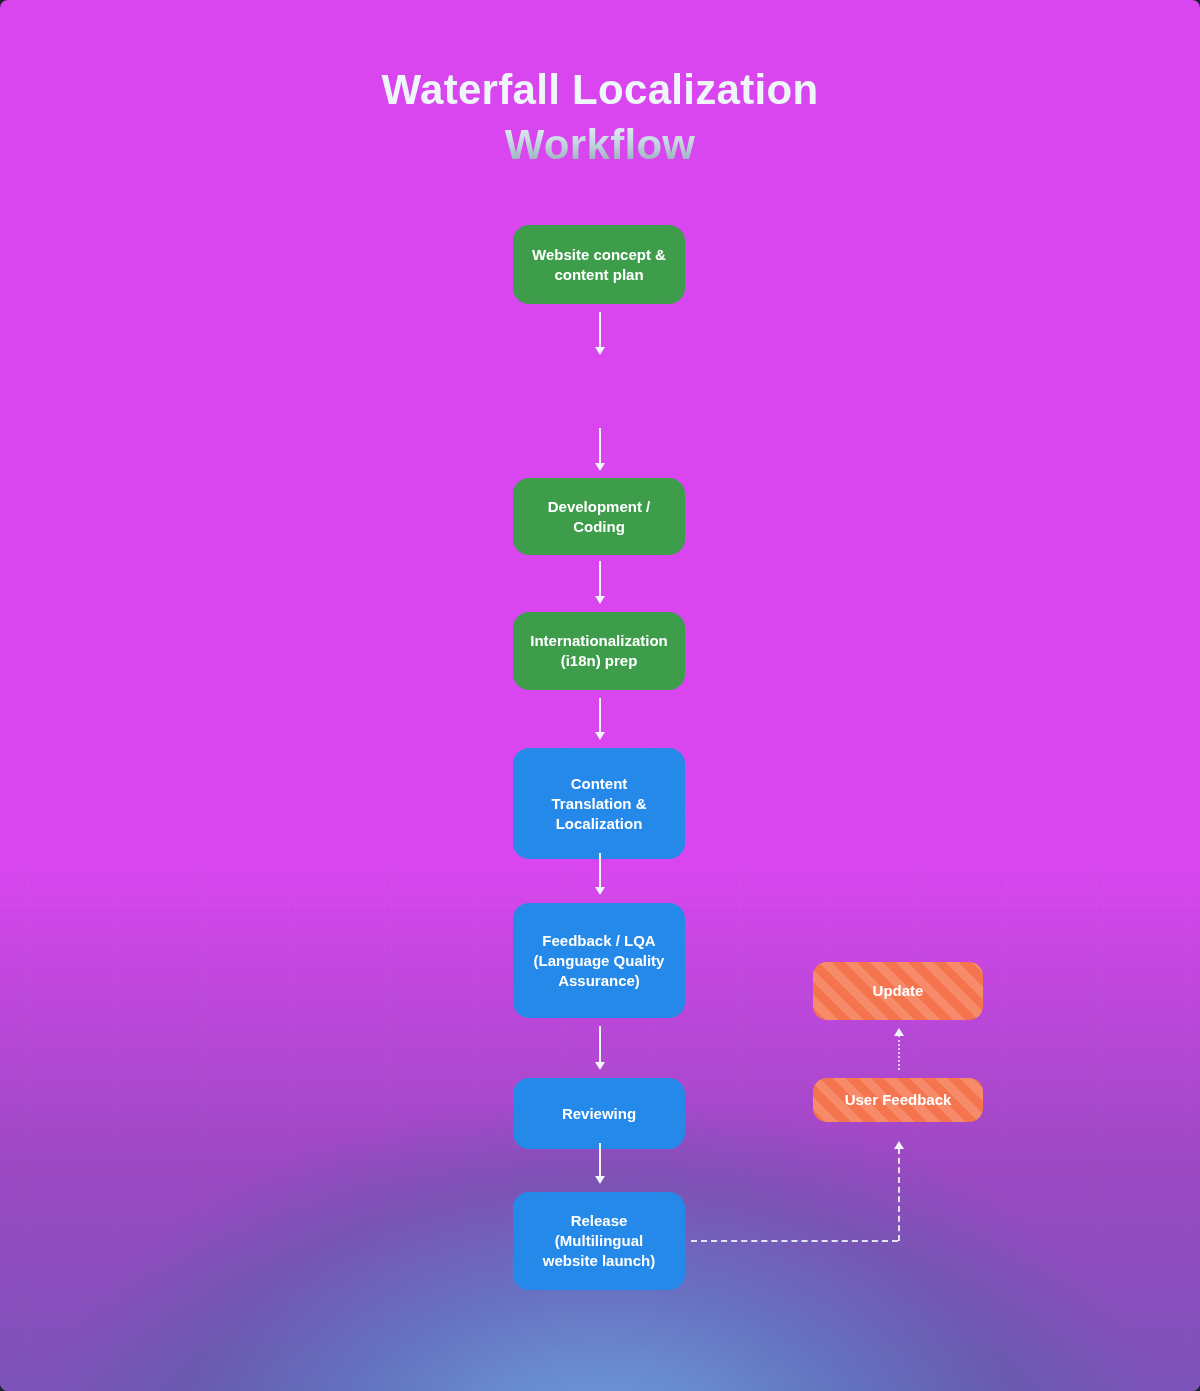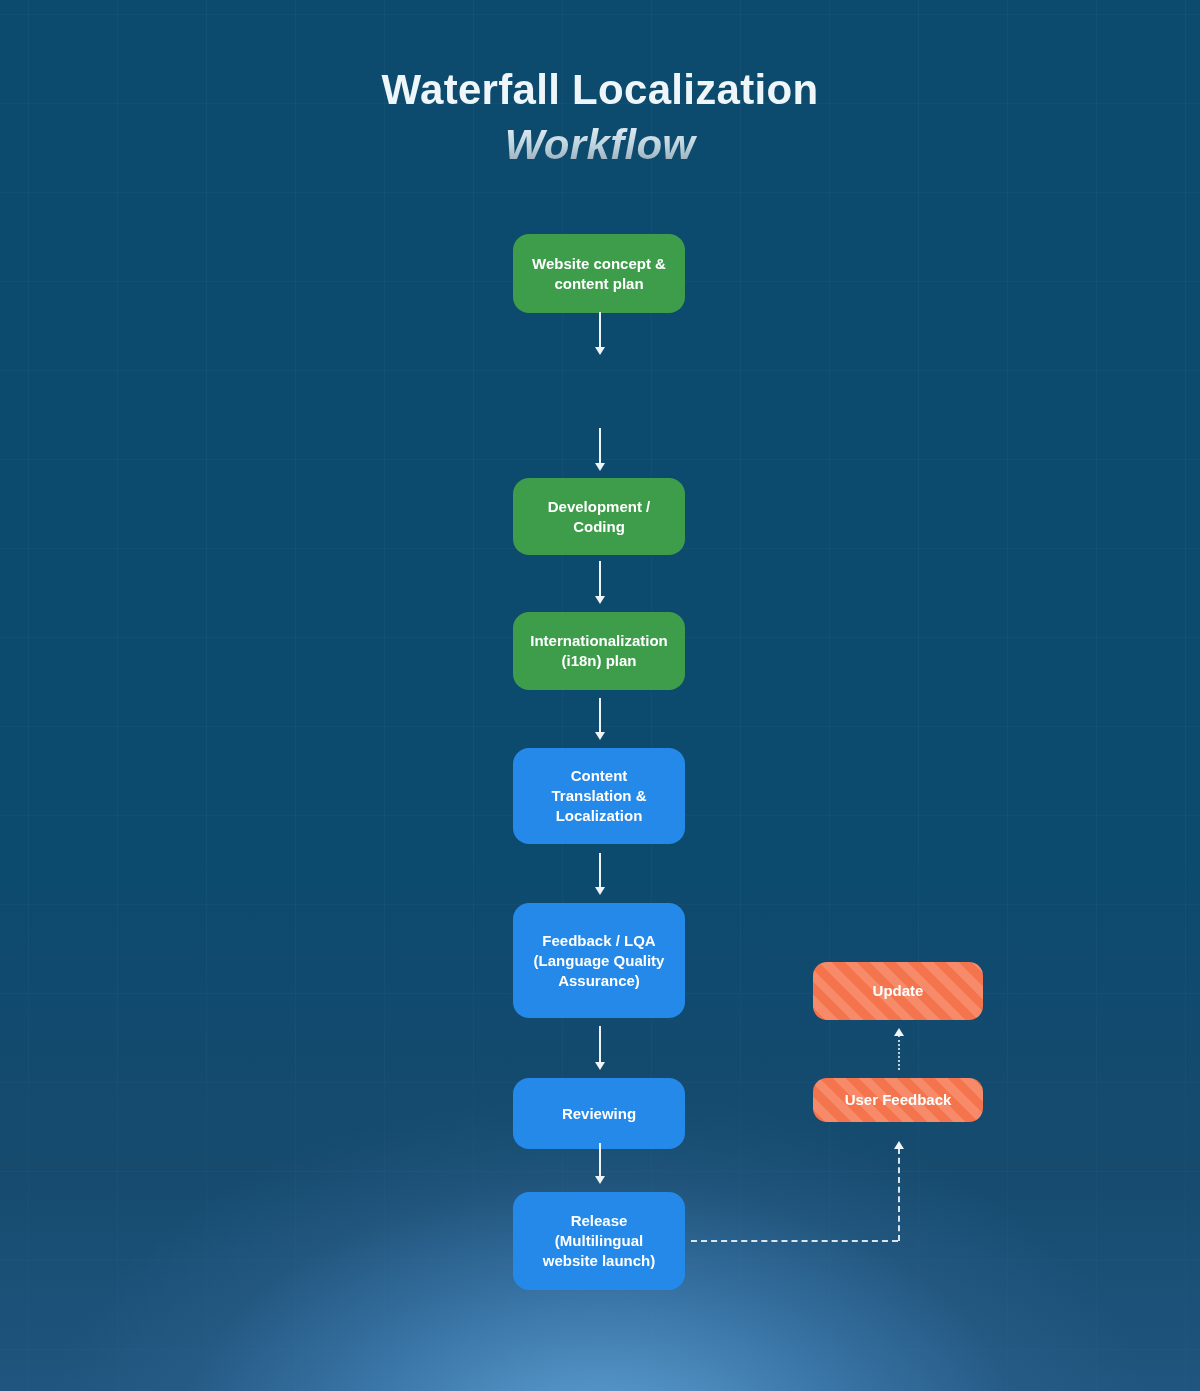--- a/index.html
+++ b/index.html
@@ -8,21 +8,22 @@
     background: #1a242c;
     font-family: "Liberation Sans", sans-serif;
   }
 
   .canvas {
     position: relative;
     width: 1200px;
     height: 1391px;
     margin: 0 auto;
     overflow: hidden;
-    background: #0c4a6e;
+    background: #d946ef;
+    border-radius: 8px;
   }
 
   
   .grid-overlay {
     position: absolute;
     inset: 0;
     background-image:
       linear-gradient(rgba(255,255,255,0.028) 1px, transparent 1px),
       linear-gradient(90deg, rgba(255,255,255,0.028) 1px, transparent 1px);
     background-size: 89px 89px;
@@ -62,21 +63,20 @@
   .title .line1 {
     display: block;
     color: #eef6f9;
   }
   .title .line2 {
     display: block;
     background: linear-gradient(180deg, #e9f3f8 8%, #bed2dc 52%, #8da4b1 92%);
     -webkit-background-clip: text;
     background-clip: text;
     color: transparent;
-    font-style: italic;
   }
 
   .node {
     position: absolute;
     left: 513px;
     width: 172px;
     box-sizing: border-box;
     padding: 8px 17px;
     border-radius: 16px;
     display: flex;
@@ -93,25 +93,25 @@
   .node-blue  { background: #2589e9; }
   .node-orange {
     left: 813px;
     width: 170px;
     border-radius: 14px;
     background: repeating-linear-gradient(45deg,
       #f4744d 0px, #f4744d 9px,
       #f78a69 9px, #f78a69 18px);
   }
 
-  .n1 { top: 234px;  height: 79px; }
+  .n1 { top: 225px;  height: 79px; }
   .n2 { top: 363px;  height: 57px; }
   .n3 { top: 478px;  height: 77px; }
   .n4 { top: 612px;  height: 78px; }
-  .n5 { top: 748px;  height: 96px; }
+  .n5 { top: 748px;  height: 111px; }
   .n6 { top: 903px;  height: 115px; }
   .n7 { top: 1078px; height: 71px; }
   .n8 { top: 1192px; height: 98px; }
   .u-update   { top: 962px;  height: 58px; }
   .u-feedback { top: 1078px; height: 44px; }
 
   
   .arrow-down {
     position: absolute;
     left: 593px;
@@ -229,21 +229,21 @@
   <div class="arrow-down a1"></div>
 
   <div class="arrow-down a2"></div>
 
   <div class="node node-green n3">
     <span>Development / Coding</span>
   </div>
   <div class="arrow-down a3"></div>
 
   <div class="node node-green n4">
-    <span>Internationalization (i18n) plan</span>
+    <span>Internationalization (i18n) prep</span>
   </div>
   <div class="arrow-down a4"></div>
 
   <div class="node node-blue n5">
     <span>Content Translation &amp; Localization</span>
   </div>
   <div class="arrow-down a5"></div>
 
   <div class="node node-blue n6">
     <span>Feedback / LQA (Language Quality Assurance)</span>

